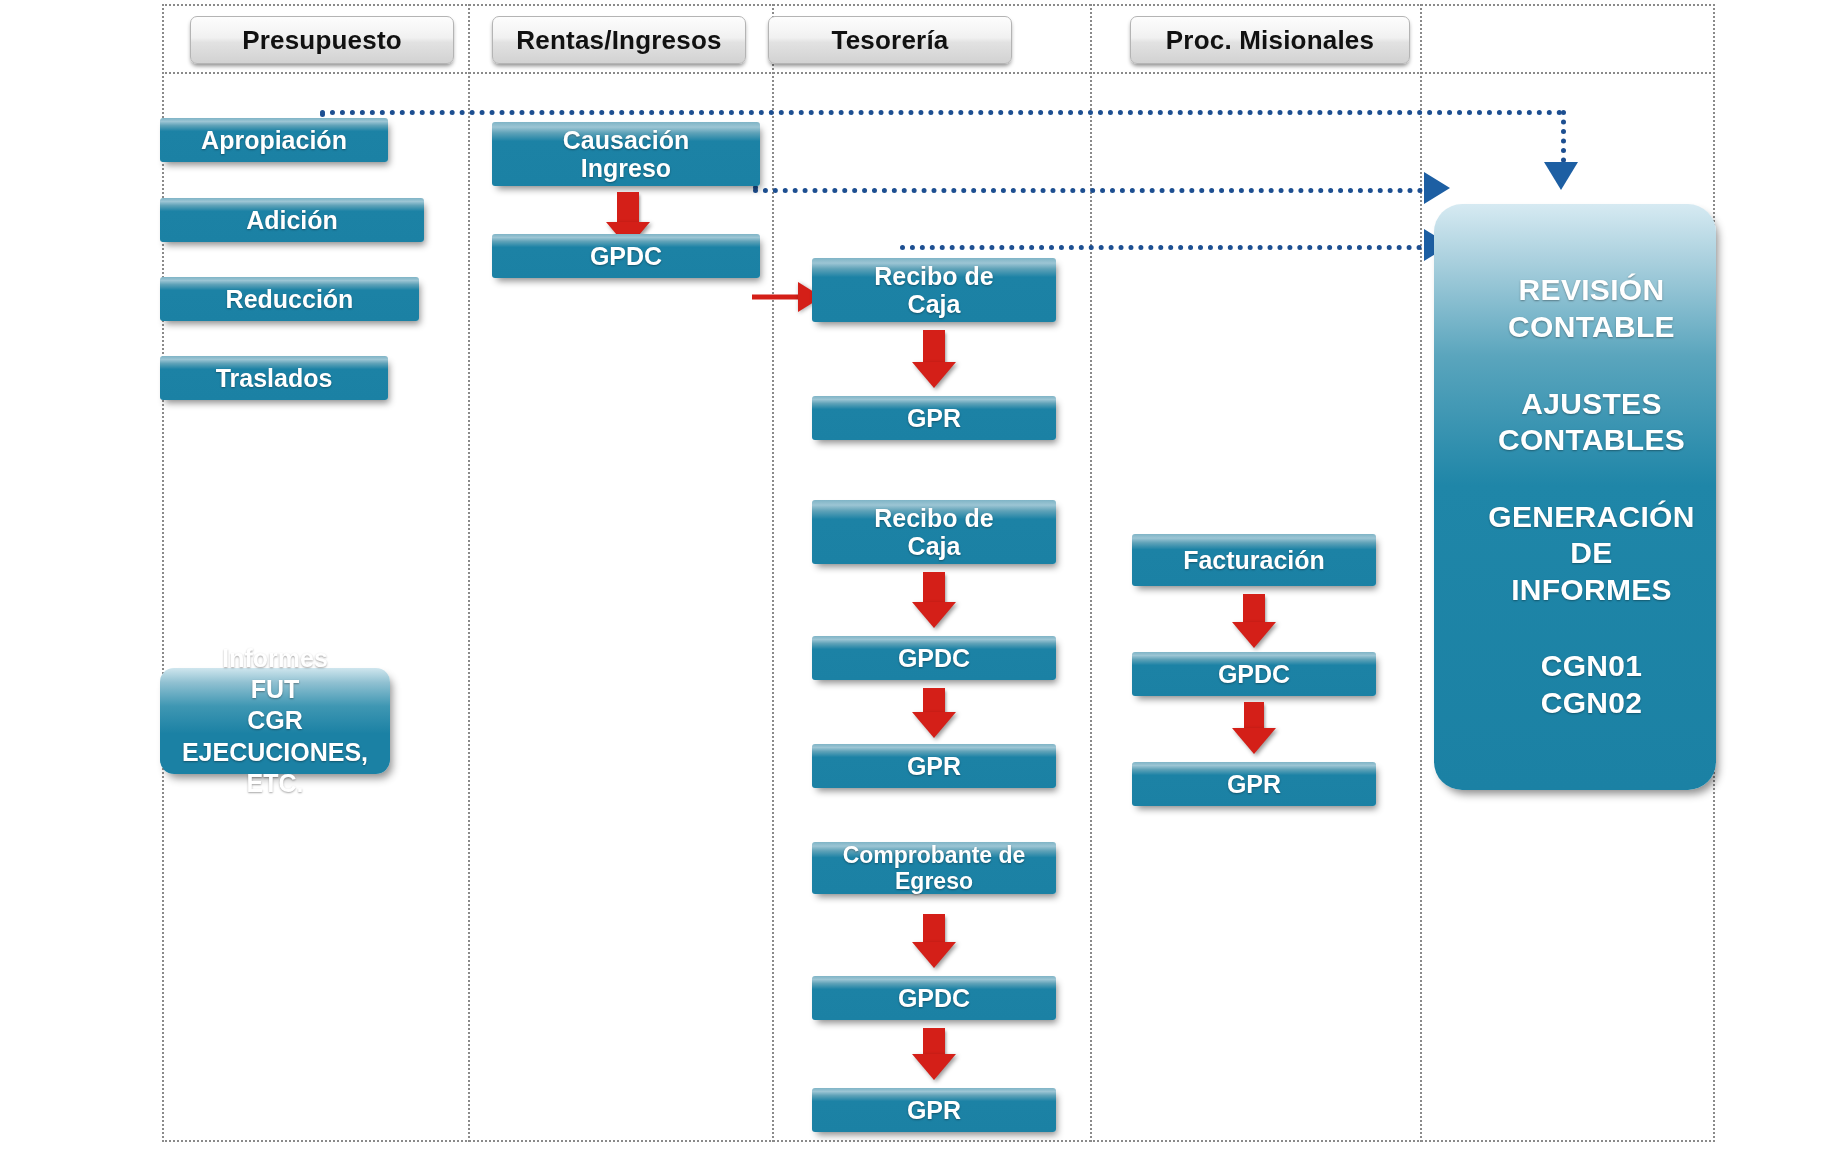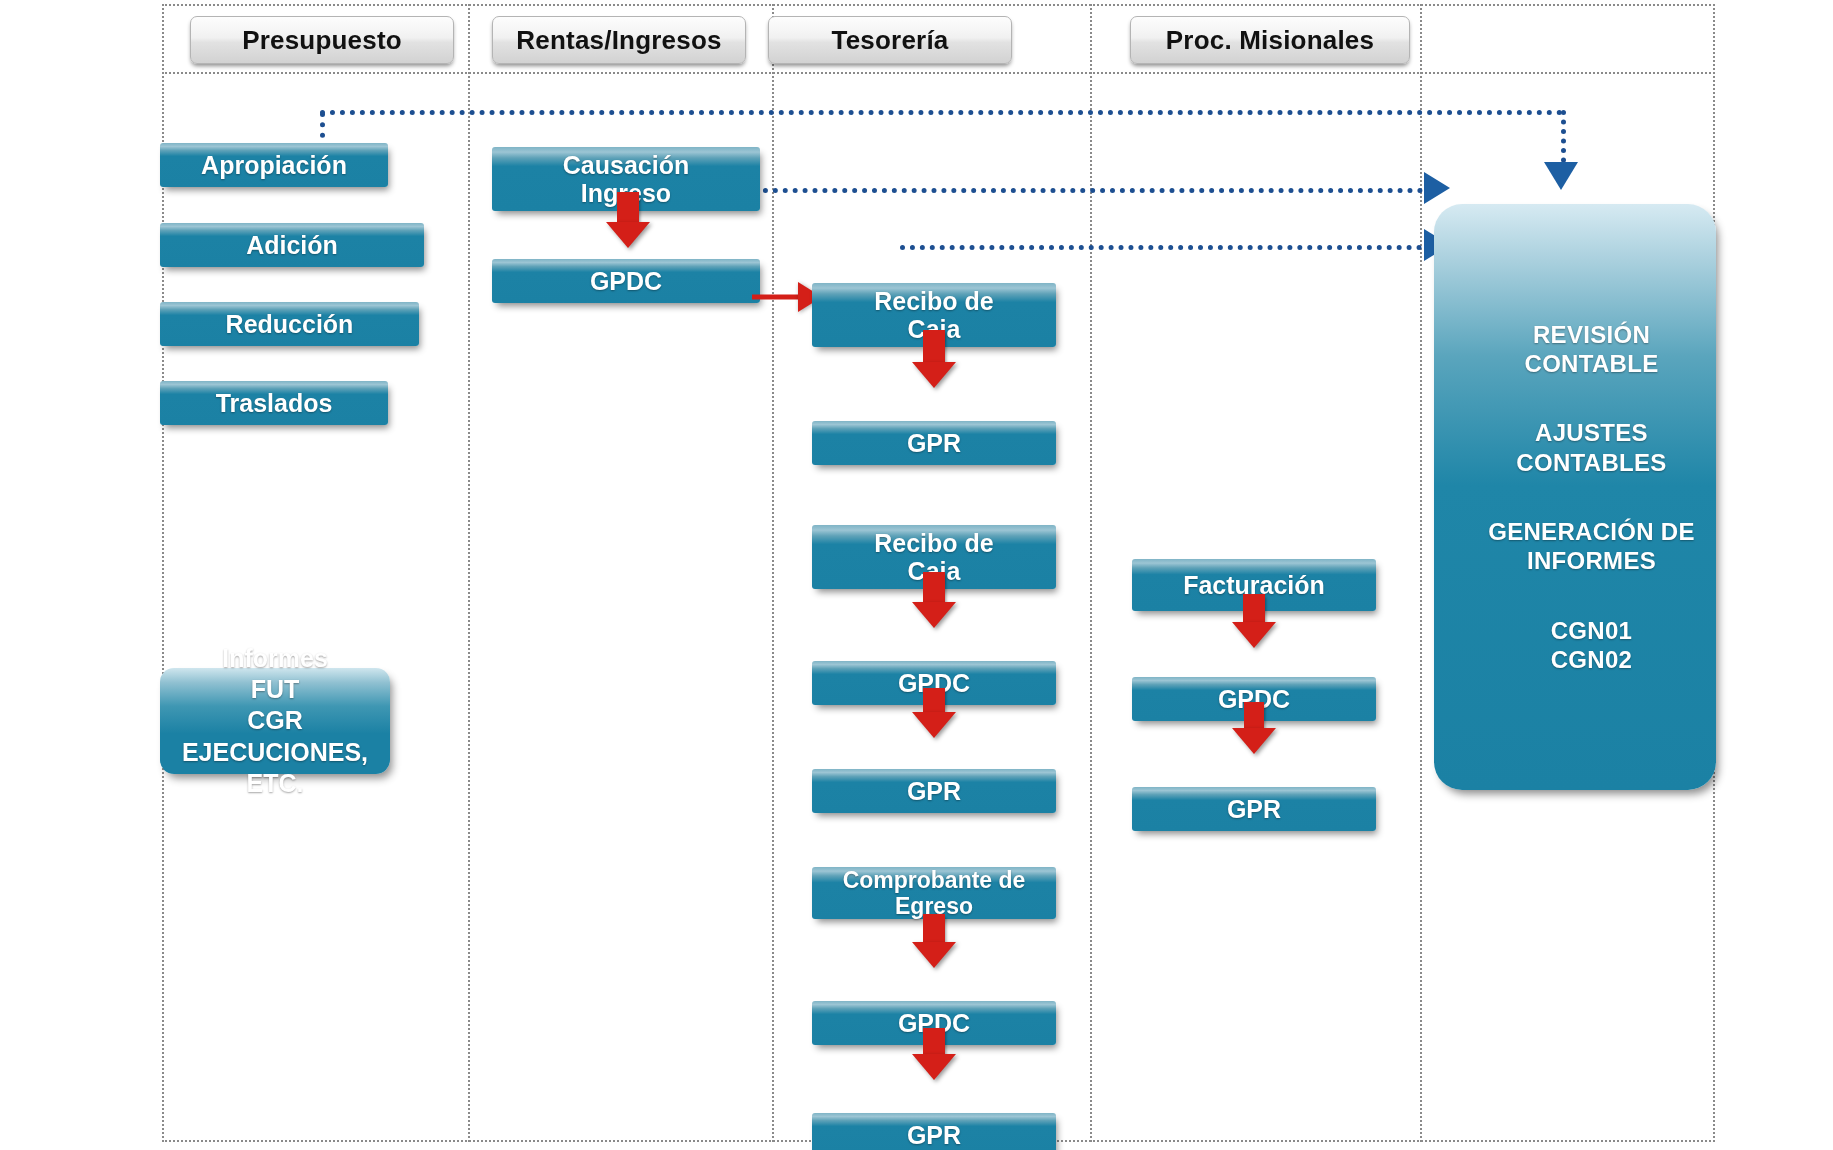--- a/index.html
+++ b/index.html
@@ -82,21 +82,20 @@
     display: flex;
     align-items: center;
     justify-content: center;
     text-align: left;
     color: #ffffff;
     font-weight: bold;
     font-size: 25px;
     line-height: 1.14;
     text-shadow: 0 1px 2px rgba(0,0,0,0.35);
     padding: 12px 6px;
-    margin-top: 25px;
   }
 
   
   .bigbox {
     position: absolute;
     box-sizing: border-box;
     border-radius: 14px;
     background:
       linear-gradient(to bottom,
         #cfe6ee 0%,
@@ -110,21 +109,21 @@
     justify-content: center;
     text-align: center;
     color: #ffffff;
     font-weight: bold;
     font-size: 25px;
     line-height: 1.25;
     text-shadow: 0 1px 2px rgba(0,0,0,0.35);
   }
   .bigbox.accounting {
     border-radius: 28px;
-    font-size: 24px;
+    font-size: 30px;
     line-height: 1.22;
     letter-spacing: 0.3px;
     background:
       linear-gradient(to bottom,
         #d6eaf2 0%,
         #a8cfdd 10%,
         #5aa5bd 26%,
         #1f86a8 48%,
         #1b81a4 100%);
     padding-left: 33px;

